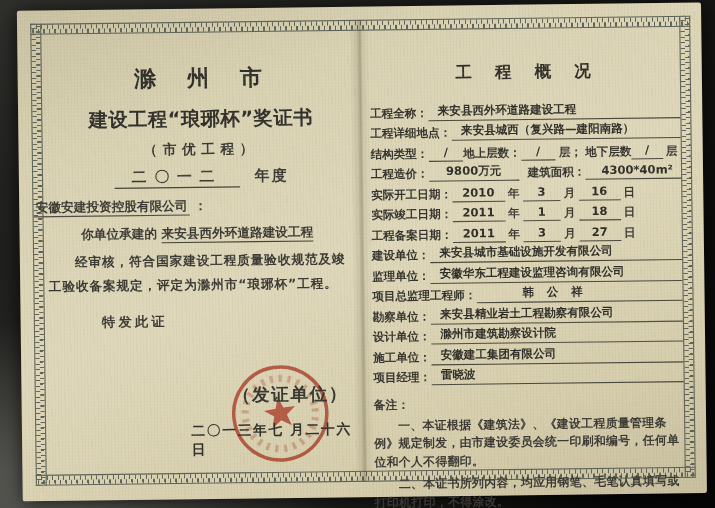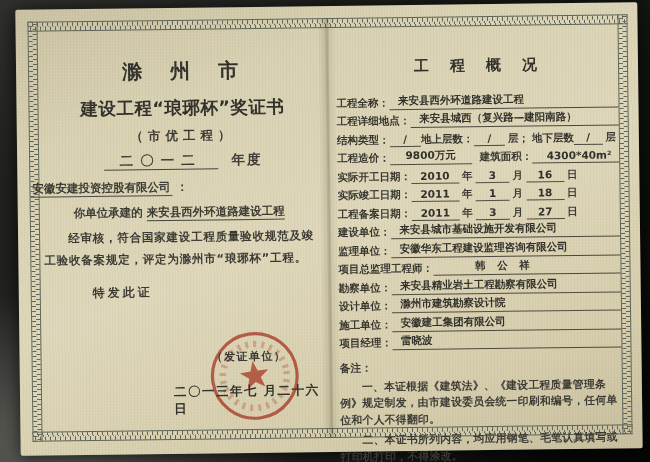--- a/index.html
+++ b/index.html
@@ -40,21 +40,21 @@
   .grade{margin-top:8px;text-align:center;font-size:12.5px;font-weight:600;letter-spacing:5px;}
   .yearline{margin-top:7px;text-align:center;font-size:13.5px;font-weight:600;}
   .yearline .yv{border-bottom:1px solid #45433b;padding:0 16px 1px;letter-spacing:7px;}
   .yearline .ys{margin-left:9px;letter-spacing:2px;}
   .awardee{margin-top:10px;margin-left:-13px;font-size:11.5px;font-weight:700;white-space:nowrap;}
   .awardee .an{border-bottom:1px solid #45433b;padding:0 2px 1px;}
   .para1{margin-top:10px;font-size:11.5px;font-weight:600;text-indent:30px;white-space:nowrap;}
   .para1 .pn{border-bottom:1px solid #45433b;font-weight:700;padding-bottom:1px;}
   .para2{margin-top:7px;font-size:11.5px;font-weight:600;line-height:1.9;text-indent:24px;letter-spacing:0.8px;}
   .issue{margin-top:13px;margin-left:48px;font-size:12px;font-weight:700;letter-spacing:3px;}
-  .issuer{position:absolute;left:166px;top:322px;font-size:11px;font-weight:600;letter-spacing:1.5px;z-index:3;}
+  .issuer{position:absolute;left:166px;top:322px;font-size:16px;font-weight:600;letter-spacing:1.5px;z-index:3;}
   .idate{position:absolute;left:128px;top:356px;font-size:12.5px;font-weight:600;letter-spacing:1.5px;z-index:3;color:#32312c;}
   .seal{position:absolute;left:162px;top:302px;width:94px;height:94px;z-index:2;mix-blend-mode:multiply;opacity:.92;transform:rotate(-8deg);}
   .rp-title{margin-top:32px;text-align:center;font-size:15px;font-weight:bold;letter-spacing:3px;color:#2f2e29;}
   .rows{margin-top:15px;}
   .frow{display:flex;align-items:flex-end;height:18.5px;font-size:10.5px;white-space:nowrap;}
   .lbl{flex-shrink:0;font-weight:600;color:#34332d;}
   .uval{border-bottom:1px solid #4a473d;font-weight:700;text-align:center;padding:0 2px 1px;color:#2e2d28;}
   .grow{flex:1;text-align:left;padding-left:9px;}
   .w34{width:34px}.w30{width:30px}.w44{width:44px}.w78{width:78px}
   .unit{flex-shrink:0;font-weight:600;padding:0 3px;}

